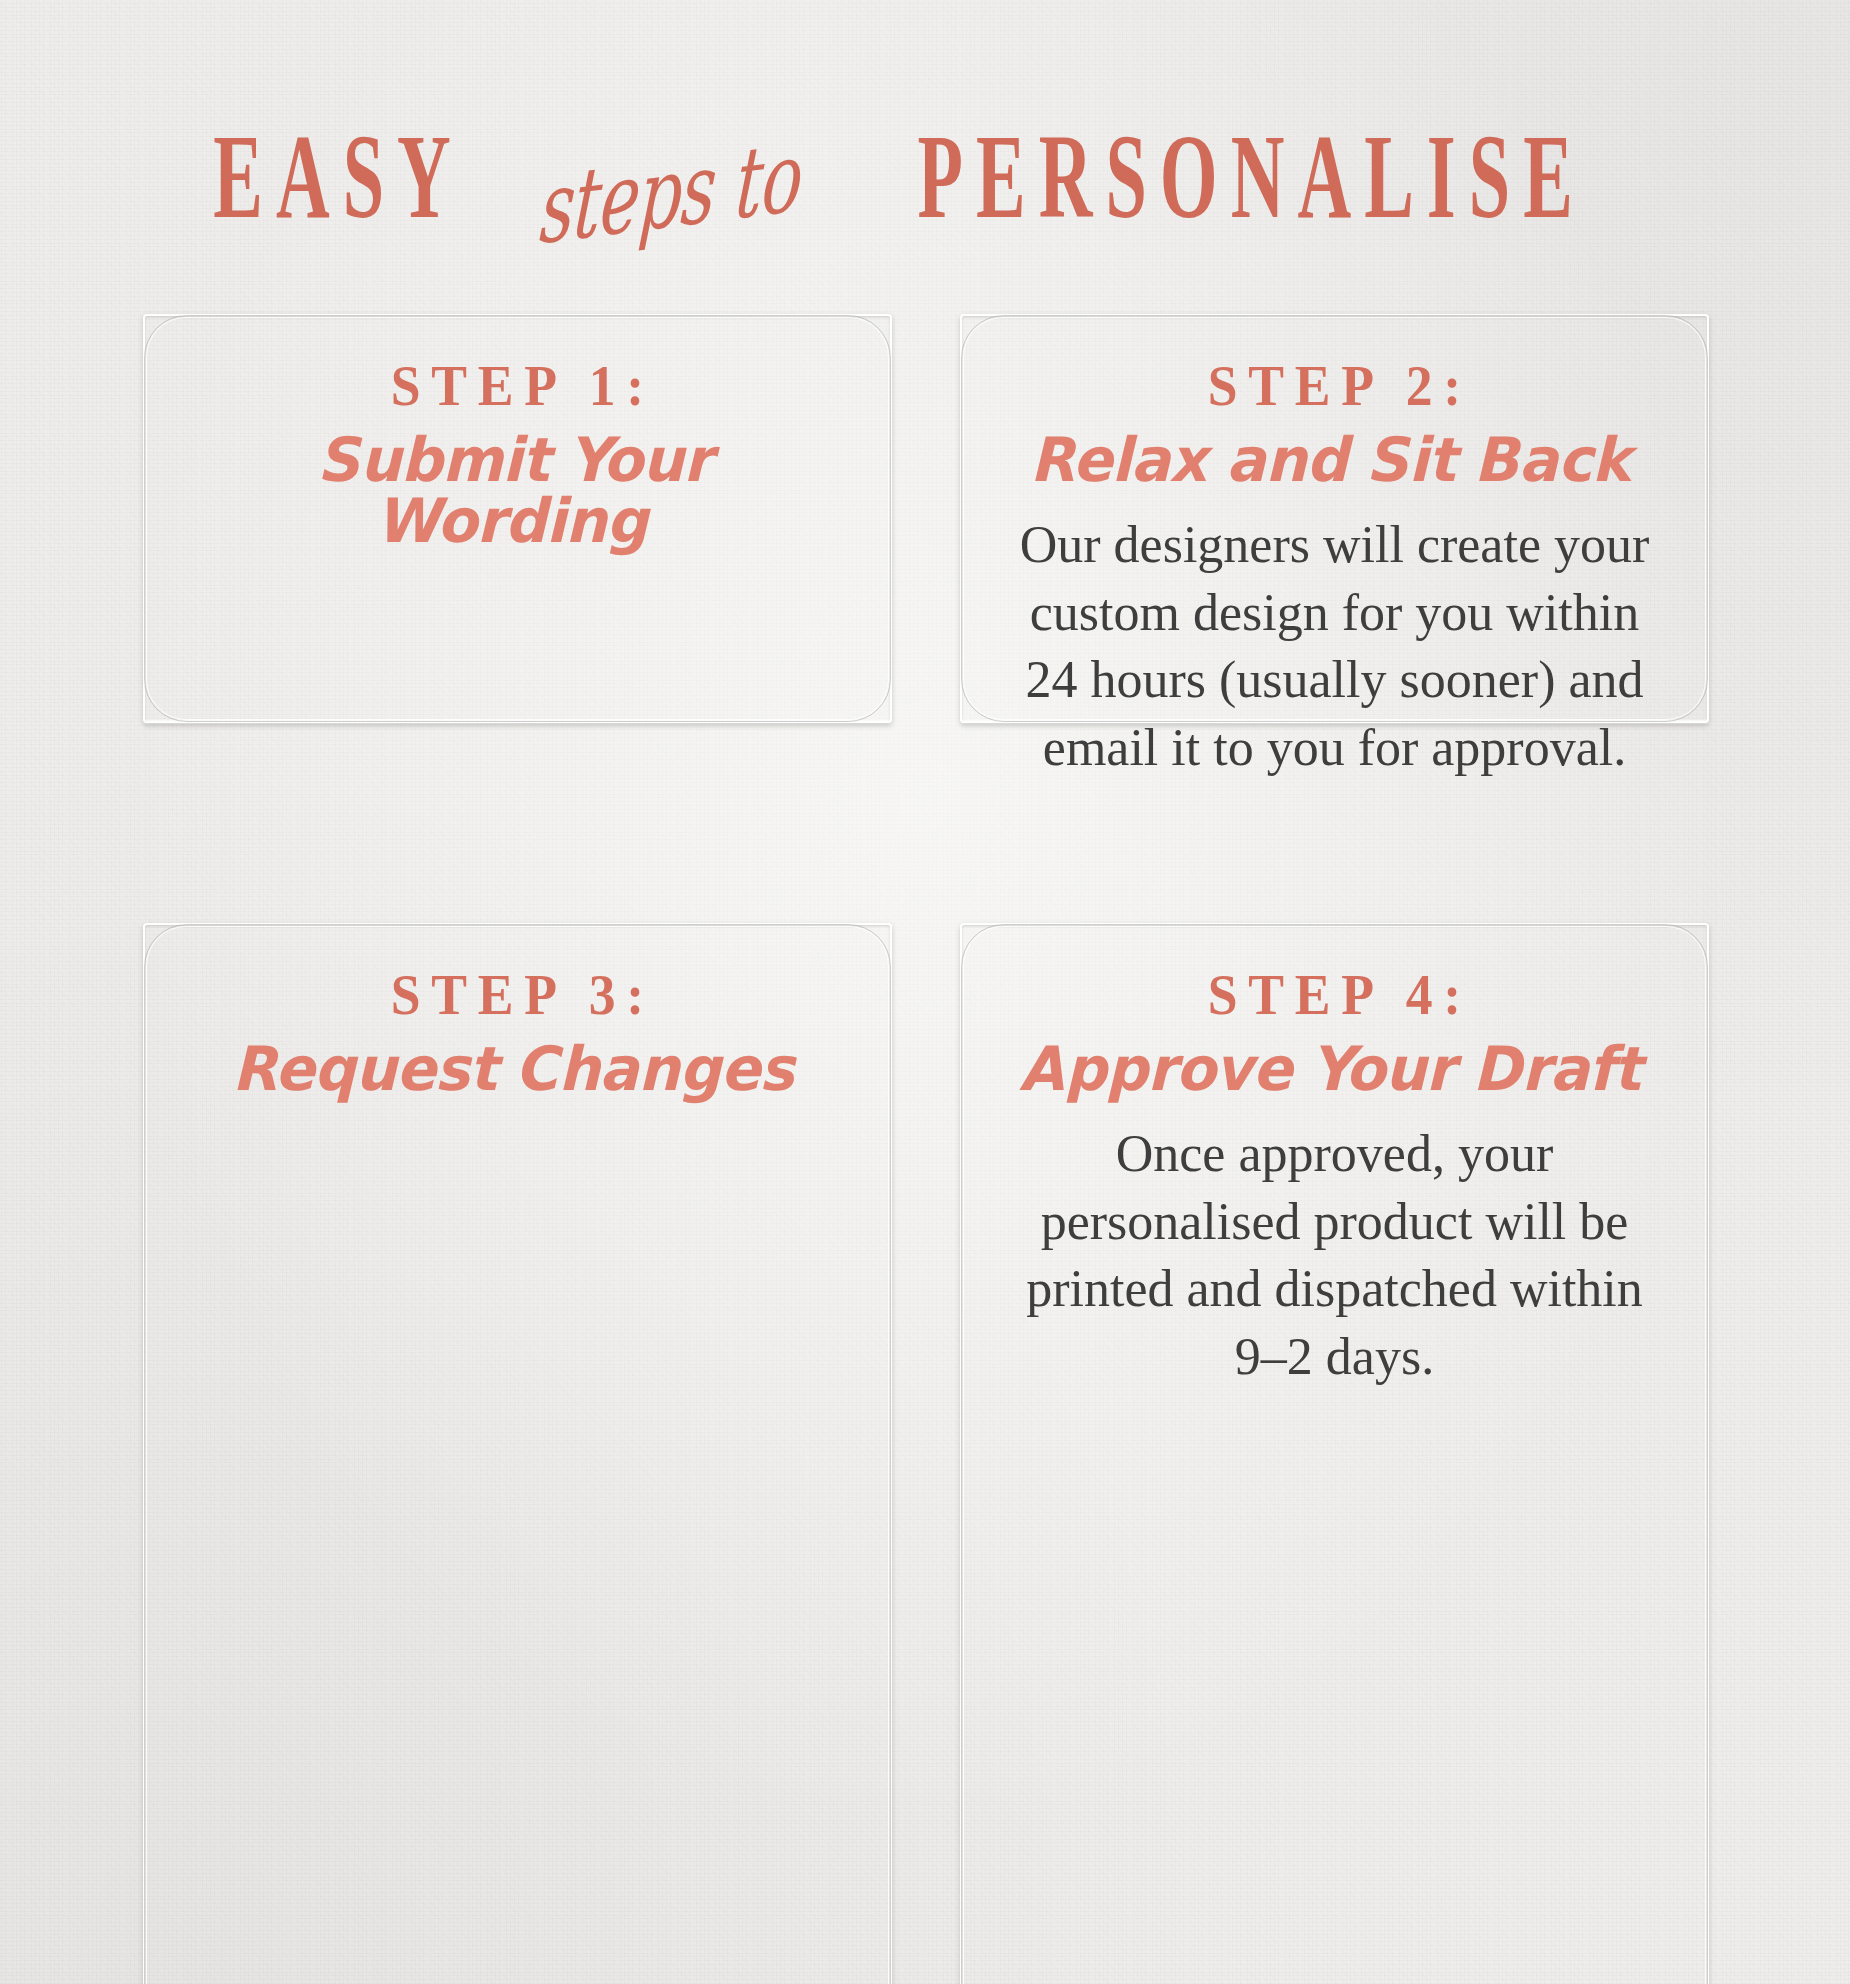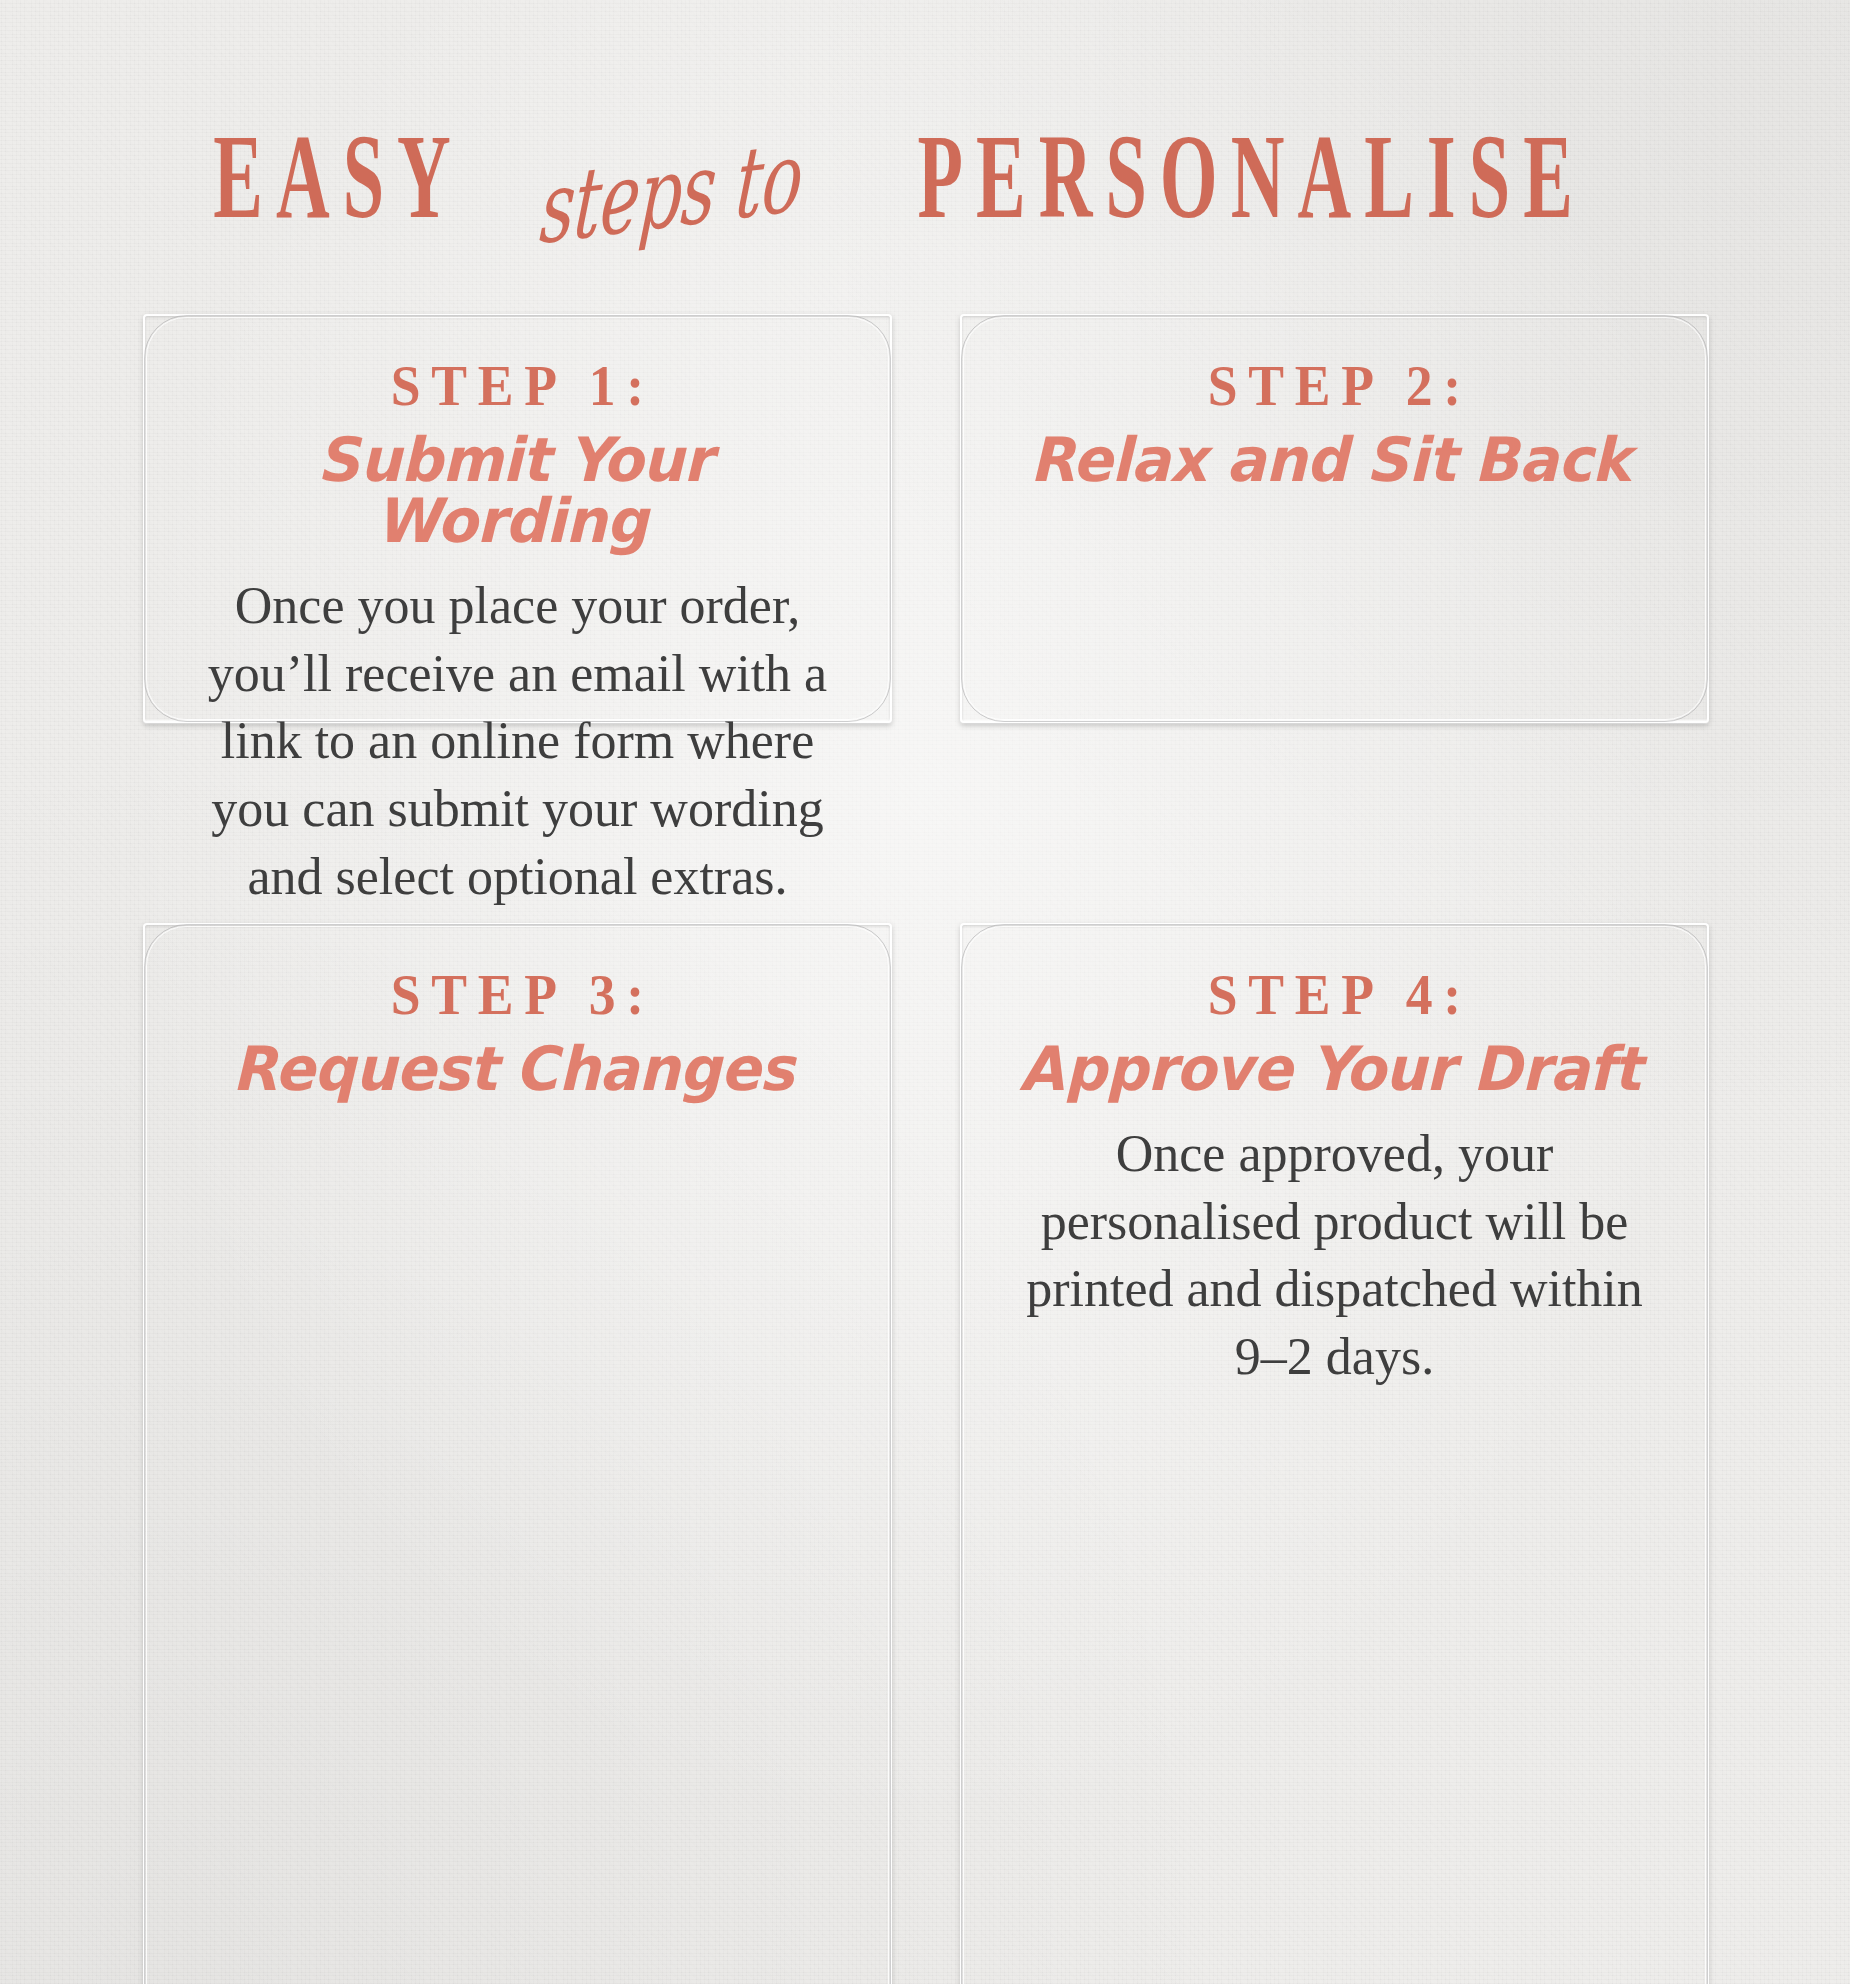--- a/index.html
+++ b/index.html
@@ -178,26 +178,26 @@
 
   <div class="headline">
     <span class="hl-serif">EASY</span><span class="hl-script">steps to</span><span class="hl-serif">PERSONALISE</span>
   </div>
 
   <div class="grid">
 
     <div class="card">
       <div class="step-label">STEP 1:</div>
       <div class="step-title">Submit Your Wording</div>
-      <p class="step-body">Once you place your order, you’ll receive an email with a link to an online form where you can submit your wording and select optional extras.</p>
     </div>
 
     <div class="card">
       <div class="step-label">STEP 2:</div>
       <div class="step-title">Relax and Sit Back</div>
+      <p class="step-body">Our designers will create your custom design for you within 24 hours (usually sooner) and email it to you for approval.</p>
     </div>
 
     <div class="card card-row-2">
       <div class="step-label">STEP 3:</div>
       <div class="step-title">Request Changes</div>
     </div>
 
     <div class="card card-row-2">
       <div class="step-label">STEP 4:</div>
       <div class="step-title">Approve Your Draft</div>

